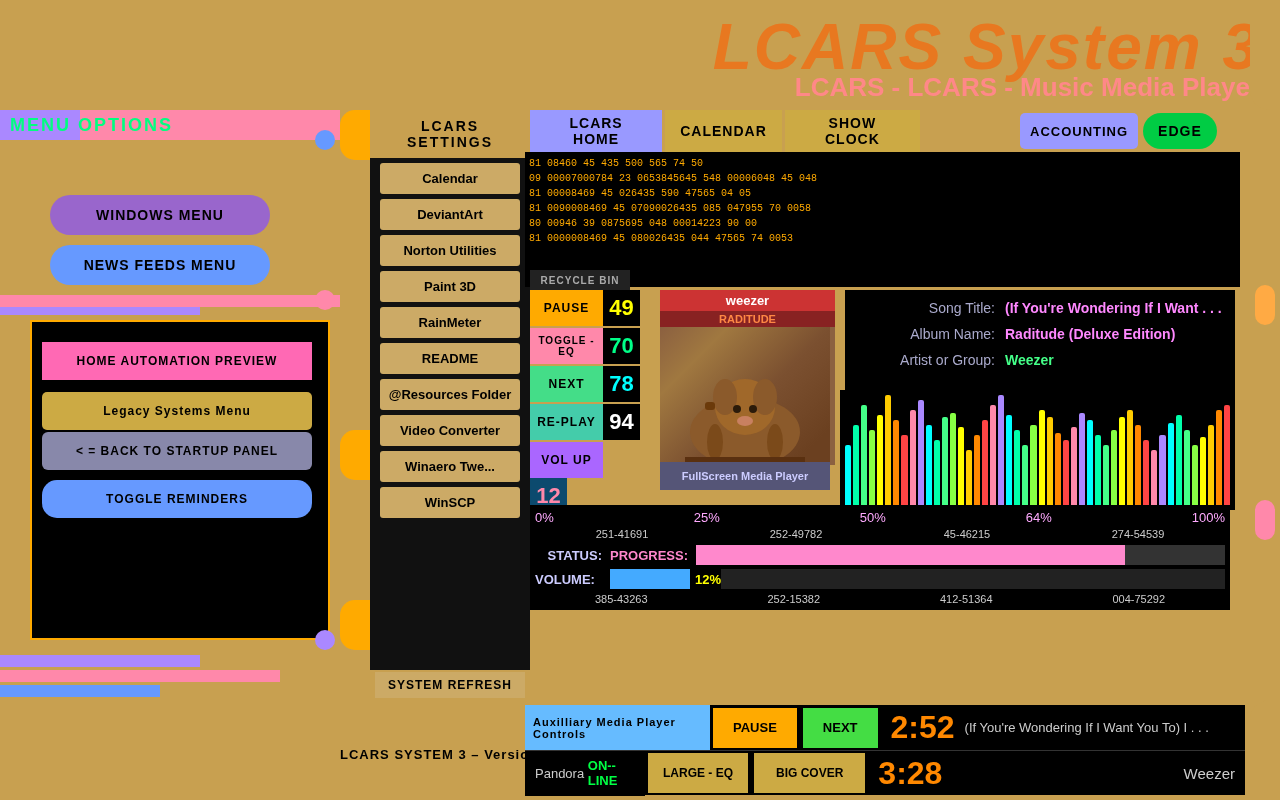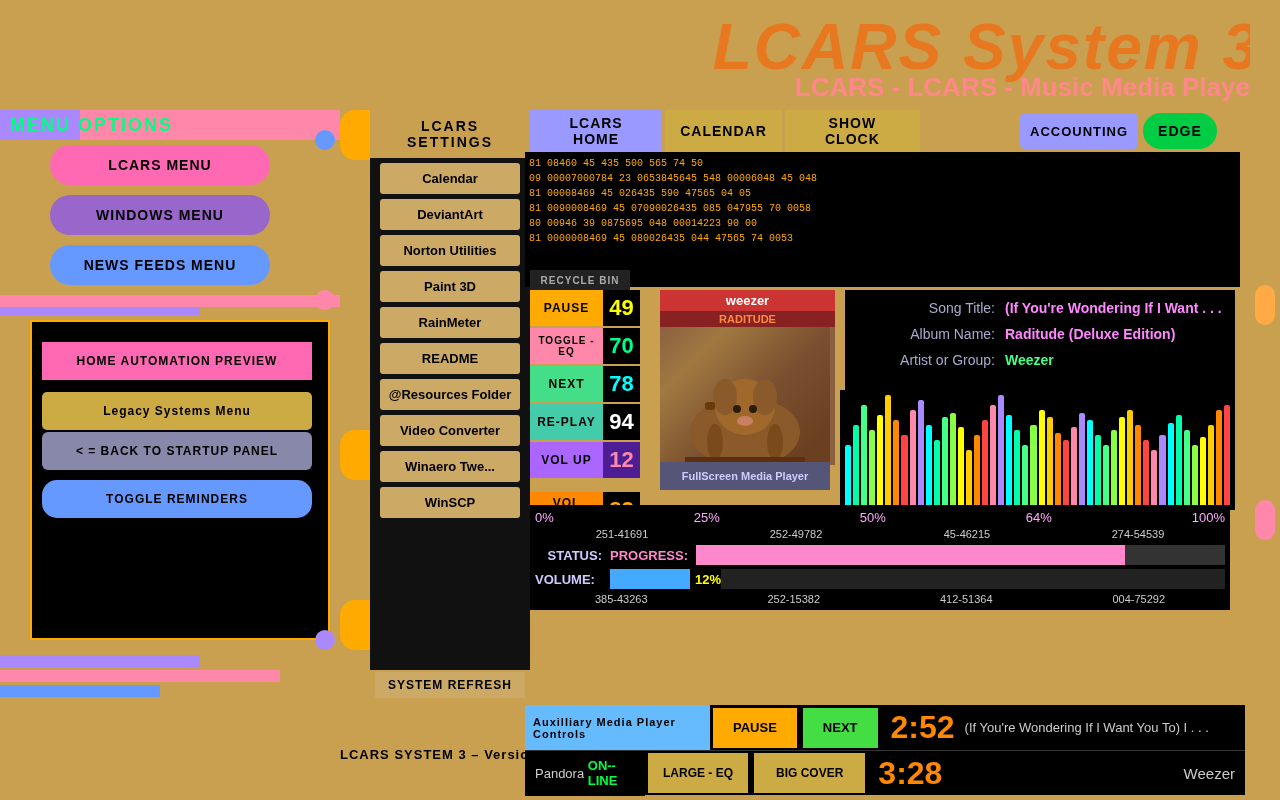--- a/index.html
+++ b/index.html
@@ -541,21 +541,20 @@
 
 <div class="left-sidebar">
 
   <div class="corner-tl">
     <div class="corner-tl-purple"></div>
     <div class="corner-tl-pink"></div>
   </div>
 
   <div class="menu-options-label">MENU OPTIONS</div>
 
-  <button class="menu-btn btn-lcars-menu">LCARS  MENU</button>
   <button class="menu-btn btn-windows-menu">WINDOWS  MENU</button>
   <button class="menu-btn btn-news-feeds">NEWS FEEDS  MENU</button>
 
   <div style="position:absolute;top:295px;left:0;width:340px;height:12px;background:#FF88AA;"></div>
   <div style="position:absolute;top:307px;left:0;width:200px;height:8px;background:#AA88FF;"></div>
 
   <div class="bottom-left-panel">
     <button class="bottom-btn btn-home-auto">HOME  AUTOMATION  PREVIEW</button>
     <button class="bottom-btn btn-legacy">Legacy Systems Menu</button>
     <button class="bottom-btn btn-back">&lt; = BACK  TO  STARTUP  PANEL</button>
@@ -643,23 +642,23 @@
     <span style="background:#000;color:#00FF88;font-size:22px;font-weight:bold;font-family:'Arial Black',Arial,sans-serif;width:37px;text-align:center;height:36px;line-height:36px;display:block;">70</span>
   </div>
   <div style="display:flex;margin-bottom:2px;">
     <button style="background:#44DD88;color:#000;width:73px;height:36px;border:none;cursor:pointer;font-size:12px;font-weight:bold;font-family:'Arial Black',Arial,sans-serif;letter-spacing:1px;">NEXT</button>
     <span style="background:#000;color:#00FFFF;font-size:22px;font-weight:bold;font-family:'Arial Black',Arial,sans-serif;width:37px;text-align:center;height:36px;line-height:36px;display:block;">78</span>
   </div>
   <div style="display:flex;margin-bottom:2px;">
     <button style="background:#44CCAA;color:#000;width:73px;height:36px;border:none;cursor:pointer;font-size:12px;font-weight:bold;font-family:'Arial Black',Arial,sans-serif;letter-spacing:1px;">RE-PLAY</button>
     <span style="background:#000;color:#FFFFFF;font-size:22px;font-weight:bold;font-family:'Arial Black',Arial,sans-serif;width:37px;text-align:center;height:36px;line-height:36px;display:block;">94</span>
   </div>
-  <div style="display:flex;margin-bottom:14px;">
+  <div style="display:flex;margin-bottom:2px;flex-direction:column;">
     <button style="background:#AA66FF;color:#000;width:73px;height:36px;border:none;cursor:pointer;font-size:12px;font-weight:bold;font-family:'Arial Black',Arial,sans-serif;letter-spacing:1px;">VOL UP</button>
-    <span style="background:#4c1d95;color:#FF88AA;font-size:22px;font-weight:bold;font-family:'Arial Black',Arial,sans-serif;width:37px;text-align:center;height:36px;line-height:36px;display:block;">12</span>
+    <span style="background:#0c4a6e;color:#FF88AA;font-size:22px;font-weight:bold;font-family:'Arial Black',Arial,sans-serif;width:37px;text-align:center;height:36px;line-height:36px;display:block;">12</span>
   </div>
   <div style="display:flex;margin-bottom:2px;">
     <button style="background:#FF8800;color:#000;width:73px;height:36px;border:none;cursor:pointer;font-size:12px;font-weight:bold;font-family:'Arial Black',Arial,sans-serif;letter-spacing:1px;">VOL DOWN</button>
     <span style="background:#000;color:#FFAA00;font-size:22px;font-weight:bold;font-family:'Arial Black',Arial,sans-serif;width:37px;text-align:center;height:36px;line-height:36px;display:block;">82</span>
   </div>
   <div style="background:#222;color:#AAAAAA;font-size:12px;font-family:'Arial Black',Arial,sans-serif;text-align:center;padding:5px 0;">408-82960</div>
 </div>
 
 <div style="position:absolute;top:290px;left:660px;width:175px;height:175px;background:#8B6040;overflow:hidden;">
   <div style="background:#CC3333;width:100%;text-align:center;color:#FFF;font-size:13px;font-weight:bold;font-family:'Arial Black',Arial,sans-serif;padding:3px;">

